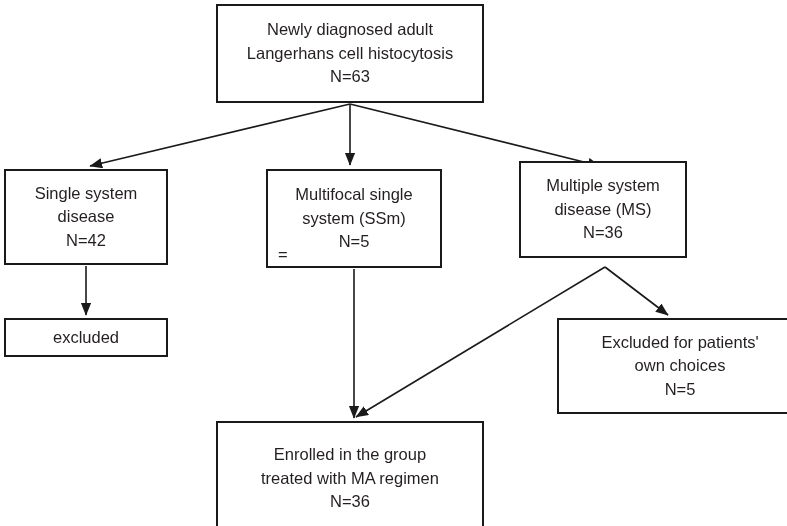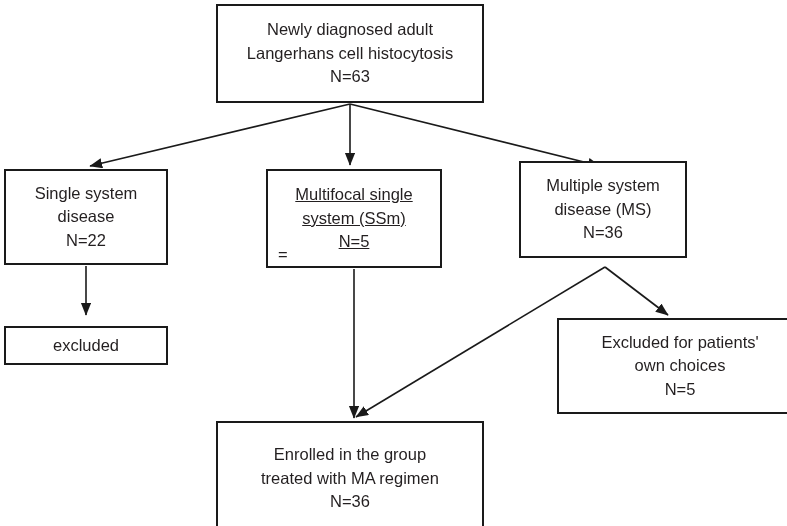--- a/index.html
+++ b/index.html
@@ -81,37 +81,37 @@
 
   <div class="node-box" style="left:216px; top:4px; width:268px; height:99px;">
     <span class="node-text">Newly diagnosed adult
 Langerhans cell histocytosis
 N=63</span>
   </div>
 
   <div class="node-box" style="left:4px; top:169px; width:164px; height:96px;">
     <span class="node-text">Single system
 disease
-N=22</span>
+N=42</span>
   </div>
 
-  <div class="node-box" style="left:266px; top:169px; width:176px; height:99px;text-decoration:underline;">
+  <div class="node-box" style="left:266px; top:169px; width:176px; height:99px;">
     <span class="node-text">Multifocal single
 system (SSm)
 N=5</span>
     <span class="node-extra">=</span>
   </div>
 
   <div class="node-box" style="left:519px; top:161px; width:168px; height:97px;">
     <span class="node-text">Multiple system
 disease (MS)
 N=36</span>
   </div>
 
-  <div class="node-box" style="left:4px; top:326px; width:164px; height:39px;">
+  <div class="node-box" style="left:4px; top:318px; width:164px; height:39px;">
     <span class="node-text">excluded</span>
   </div>
 
   <div class="node-box" style="left:557px; top:318px; width:246px; height:96px;">
     <span class="node-text">Excluded for patients'
 own choices
 N=5</span>
   </div>
 
   <div class="node-box" style="left:216px; top:421px; width:268px; height:115px;">

